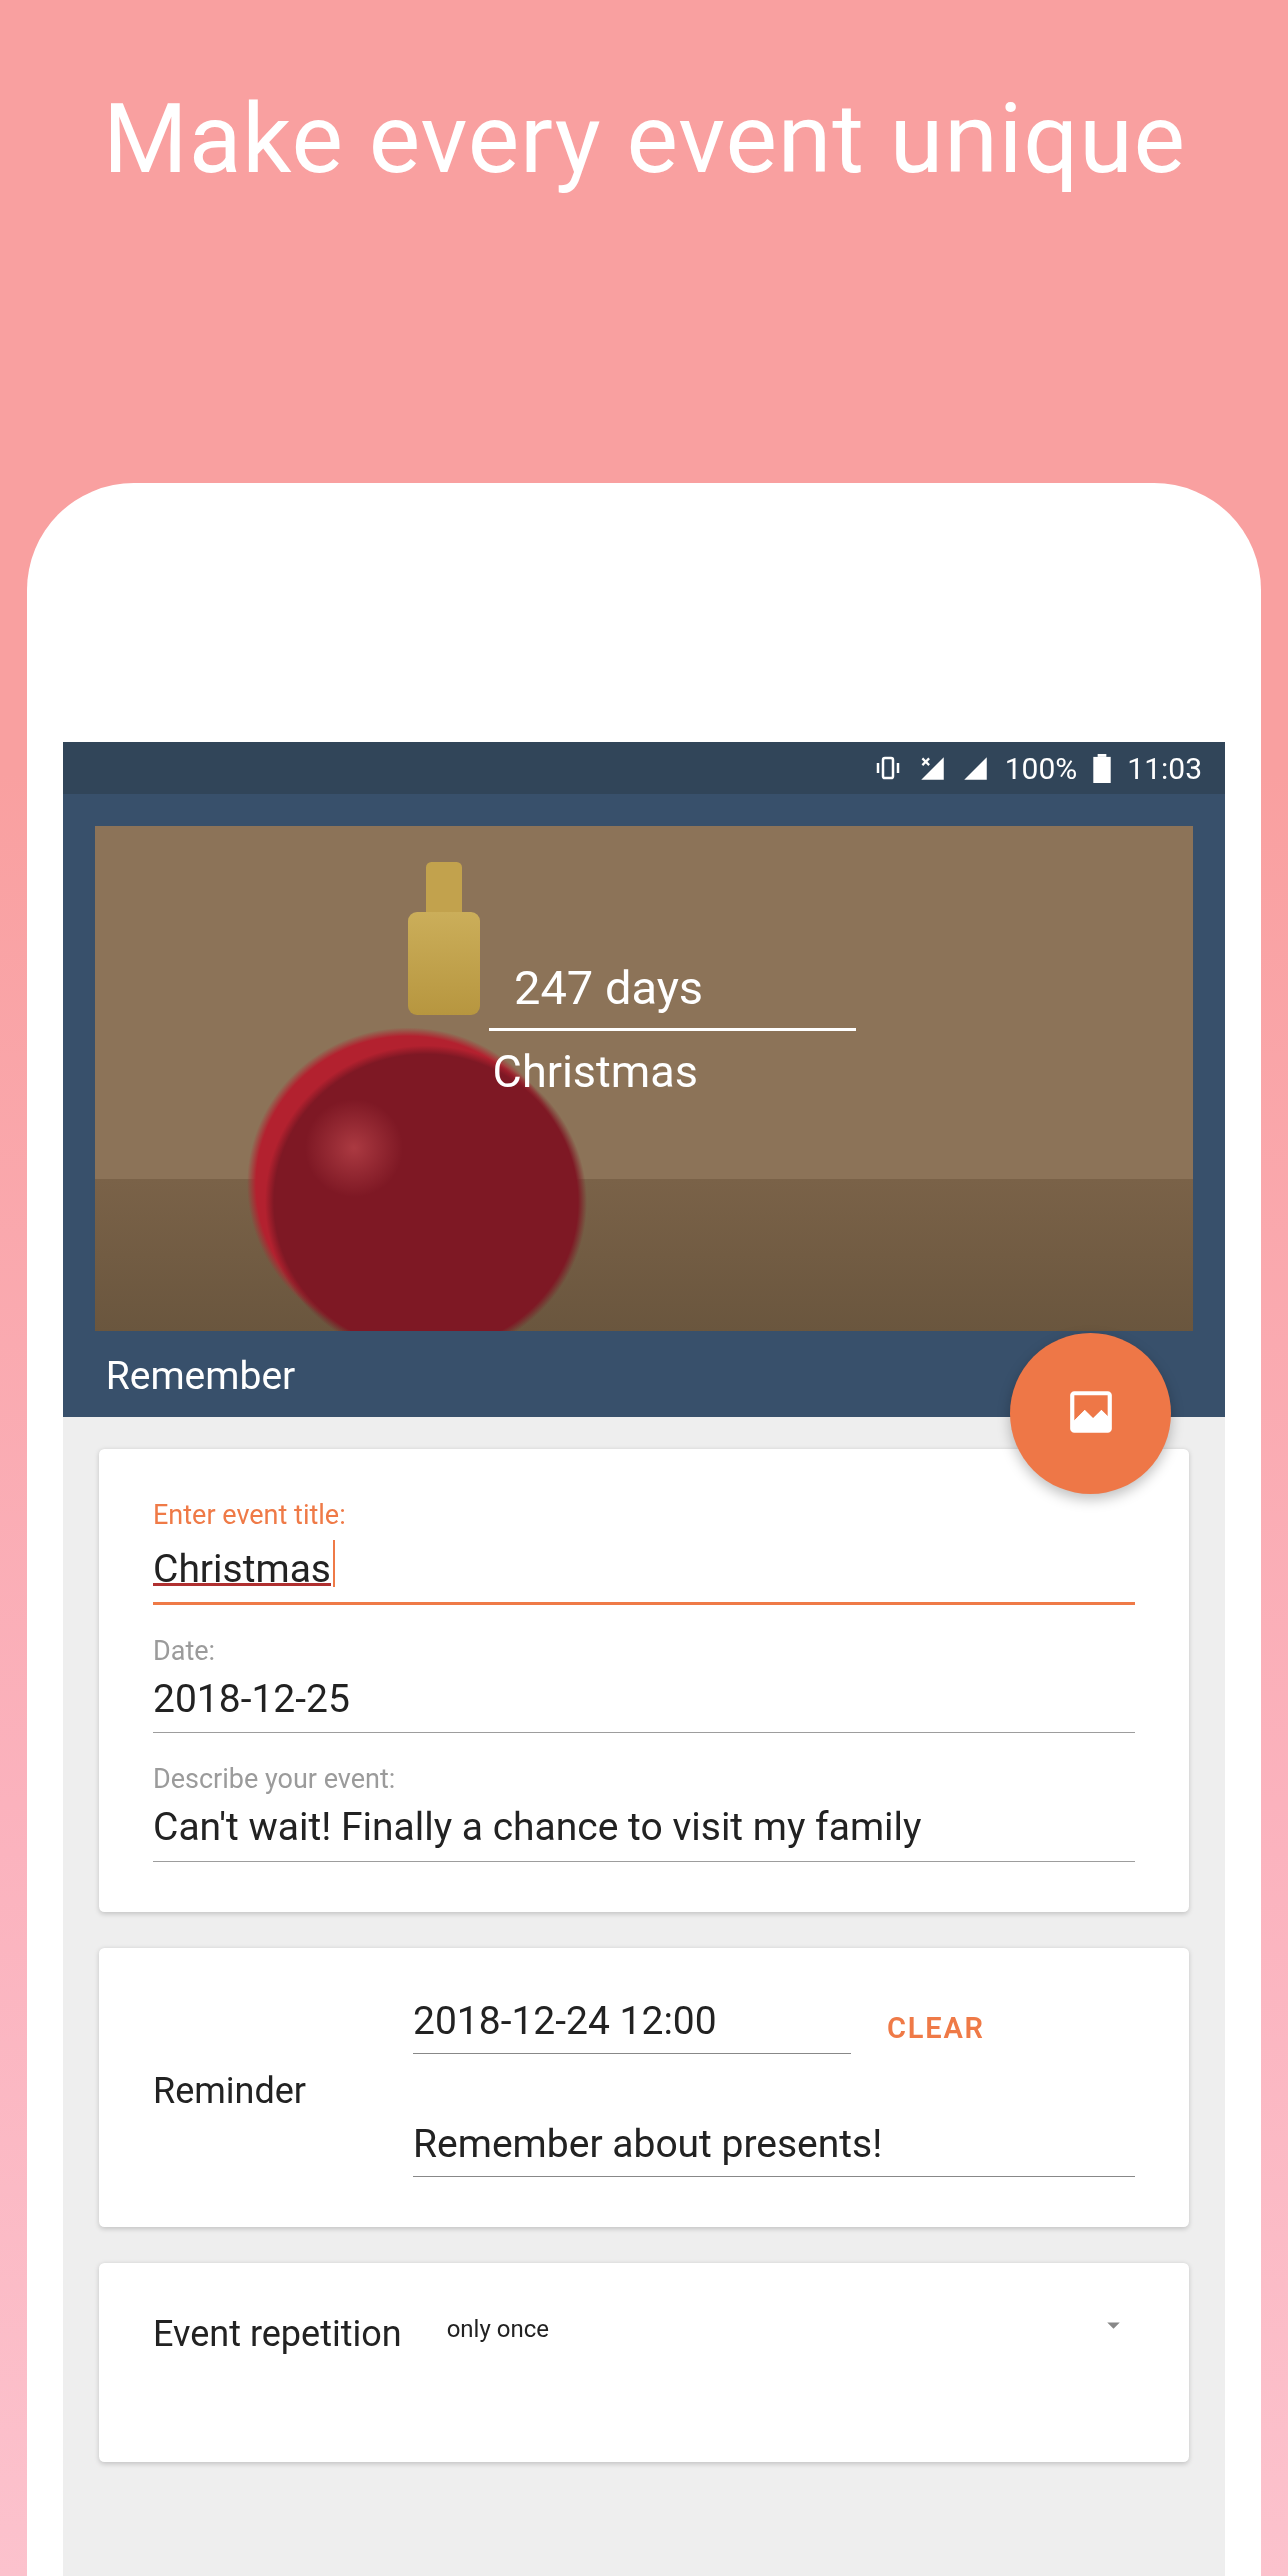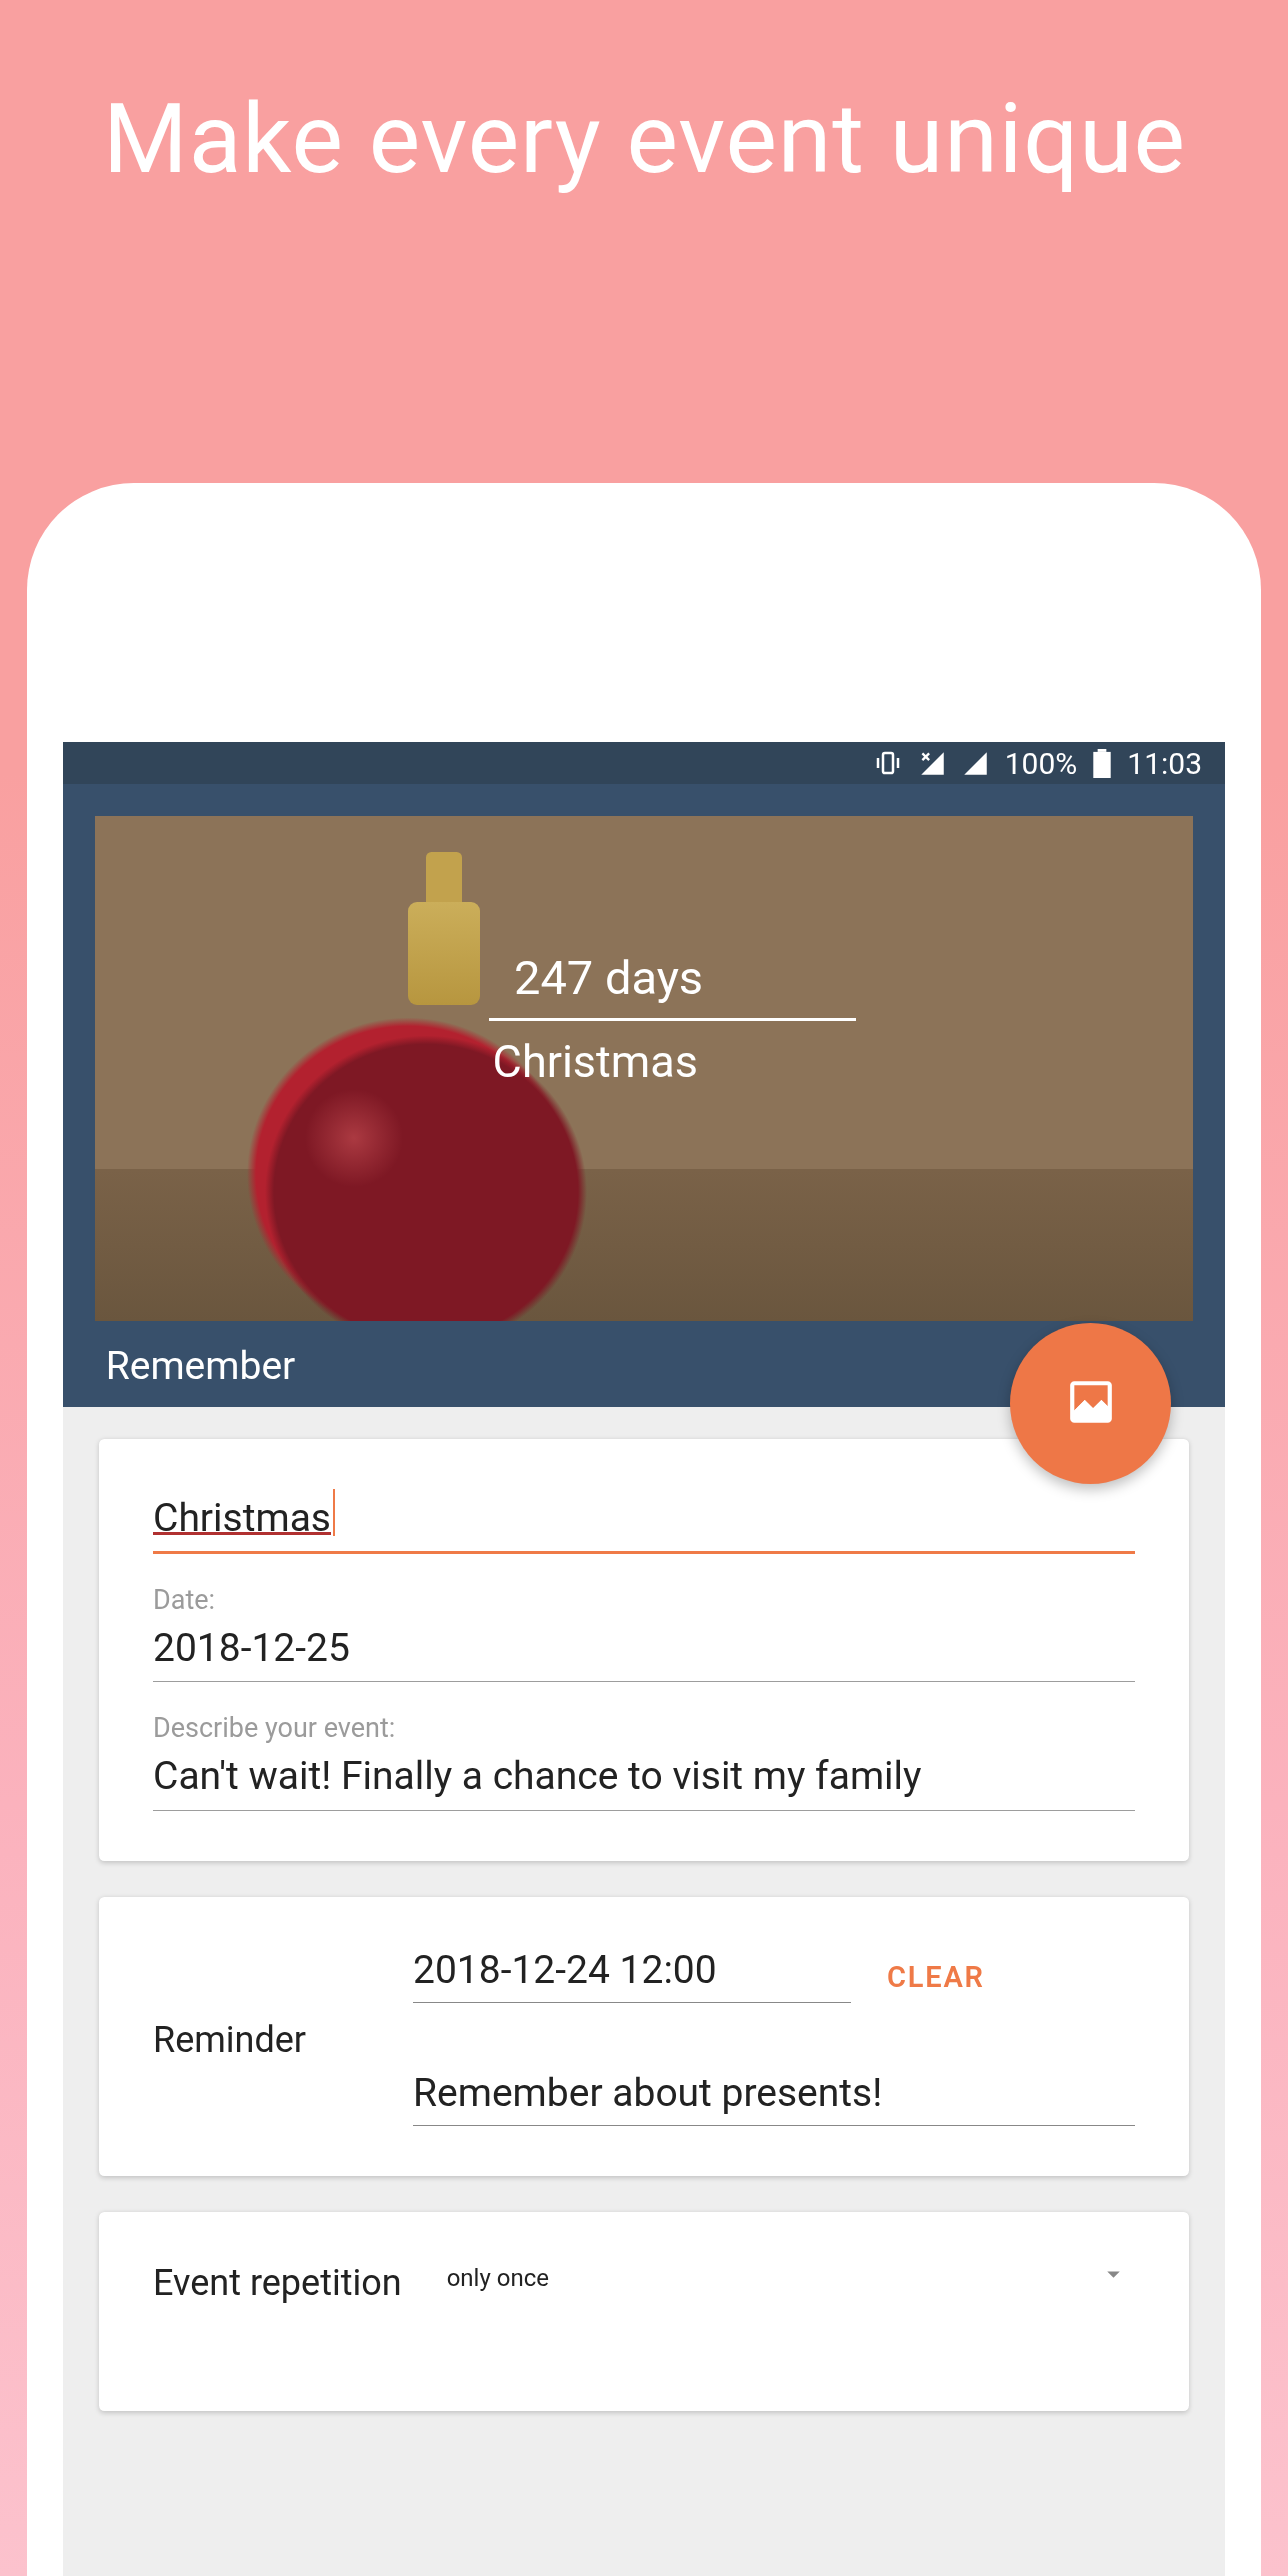--- a/index.html
+++ b/index.html
@@ -40,21 +40,21 @@
   .phone-side-btn.b { top: 1029px; height: 179px; }
   .screen {
     position: absolute;
     top: 259px;
     left: 36px;
     right: 36px;
     bottom: 0;
     background: #eeeeee;
   }
   .status-bar {
-    height: 42px;
+    height: 52px;
     background: #314559;
     display: flex;
     align-items: center;
     justify-content: flex-end;
     gap: 16px;
     padding: 0 23px;
     color: #ffffff;
     font-size: 30px;
   }
   .status-bar .icon { display: inline-flex; align-items: center; }
@@ -278,20 +278,21 @@
             <path d="M3 17 L9 11 L13 15 L17 11 L21 15" fill="#fff" stroke="none"></path>
             <path d="M3 17 L9 11 L13 15 L17 11 L21 15 L21 21 L3 21 Z" fill="#fff" stroke="none"></path>
           </svg>
         </span>
       </div>
     </div>
 
     <div class="content-area">
 
       <div class="card">
+        <div class="field-label accent">Enter event title:</div>
         <div class="field-value title-field">
           <span style="text-decoration: underline; text-decoration-color:#b03030;">Christmas</span><span class="cursor-caret"></span>
         </div>
 
         <div class="field-label">Date:</div>
         <div class="field-value">2018-12-25</div>
 
         <div class="field-label">Describe your event:</div>
         <div class="field-value last">Can't wait! Finally a chance to visit my family</div>
       </div>

